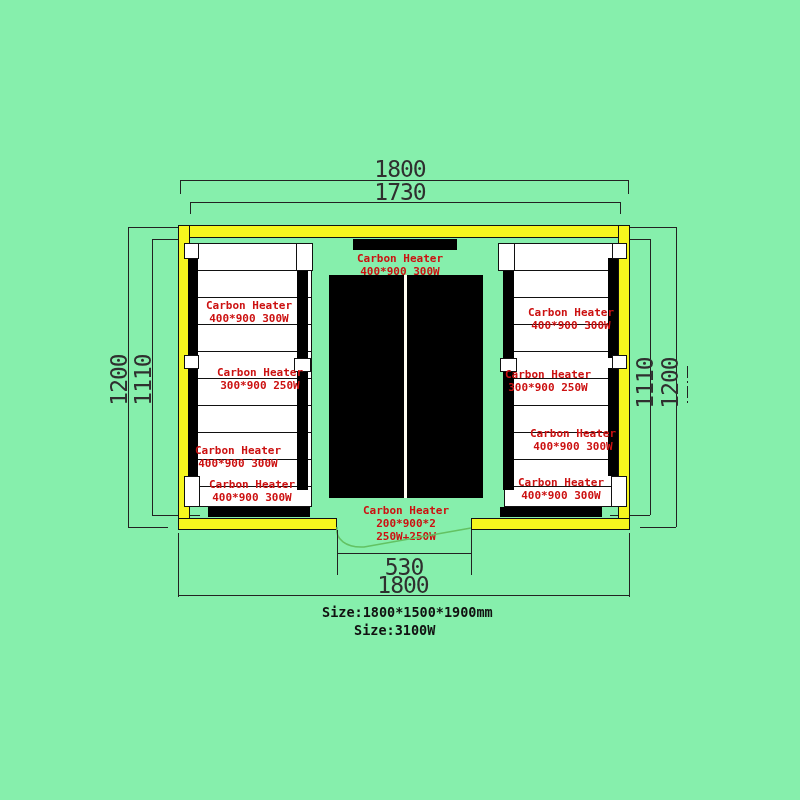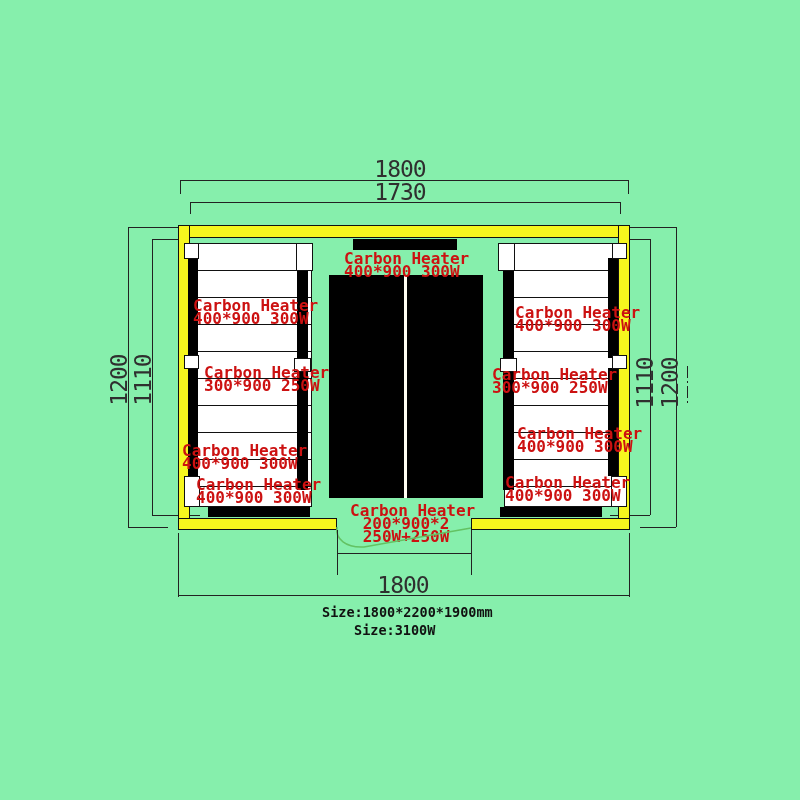--- a/index.html
+++ b/index.html
@@ -13,21 +13,21 @@
          background-image:repeating-linear-gradient(to bottom,transparent 0,transparent 26px,#111 26px,#111 27px);}
   .bar{position:absolute;background:#000;}
   .notch{position:absolute;background:#fff;border:1px solid #111;box-sizing:border-box;}
   
   .dline{position:absolute;background:#222;}
   .dimtxt{position:absolute;color:#2f2f2f;font-size:23px;font-weight:400;letter-spacing:-1px;
           white-space:nowrap;text-align:center;}
   .dimrot{position:absolute;color:#2f2f2f;font-size:23px;letter-spacing:-1px;white-space:nowrap;
           transform:translate(-50%,-50%) rotate(-90deg);}
   
-  .hlabel{position:absolute;width:112px;text-align:center;color:#cc1111;font-size:16px;
+  .hlabel{position:absolute;width:112px;text-align:center;color:#cc1111;font-size:11px;
           font-weight:bold;line-height:13px;white-space:nowrap;}
   
   .foot{position:absolute;color:#111;font-size:13.5px;font-weight:bold;white-space:nowrap;}
   .centerline{position:absolute;width:1px;
           background-image:repeating-linear-gradient(to bottom,#222 0,#222 12px,transparent 12px,transparent 15px,#222 15px,#222 17px,transparent 17px,transparent 20px);}
 </style>
 </head>
 <body>
 
 <div id="canvas">
@@ -146,22 +146,23 @@
     <div>250W+250W</div>
   </div>
 
   <svg class="abs" style="left:330px;top:515px;" width="150" height="40" viewBox="0 0 150 40">
     <path d="M7,12 C5,24 16,33 34,32 L141,13" fill="none" stroke="#63c263" stroke-width="1.5"></path>
   </svg>
 
   <div class="dline" style="left:337px;top:530px;width:1px;height:45px;"></div>
   <div class="dline" style="left:471px;top:530px;width:1px;height:45px;"></div>
   <div class="dline" style="left:337px;top:553px;width:135px;height:1px;"></div>
+  <div class="dimtxt" style="left:344px;top:554px;width:120px;">530</div>
 
   <div class="dline" style="left:178px;top:533px;width:1px;height:64px;"></div>
   <div class="dline" style="left:629px;top:533px;width:1px;height:64px;"></div>
   <div class="dline" style="left:178px;top:595px;width:452px;height:1px;"></div>
   <div class="dimtxt" style="left:343px;top:572px;width:120px;">1800</div>
 
-  <div class="foot" style="left:322px;top:604px;">Size:1800*2200*1900mm</div>
+  <div class="foot" style="left:322px;top:604px;">Size:1800*1500*1900mm</div>
   <div class="foot" style="left:354px;top:622px;">Size:3100W</div>
 
 </div>
 
 </body></html>

